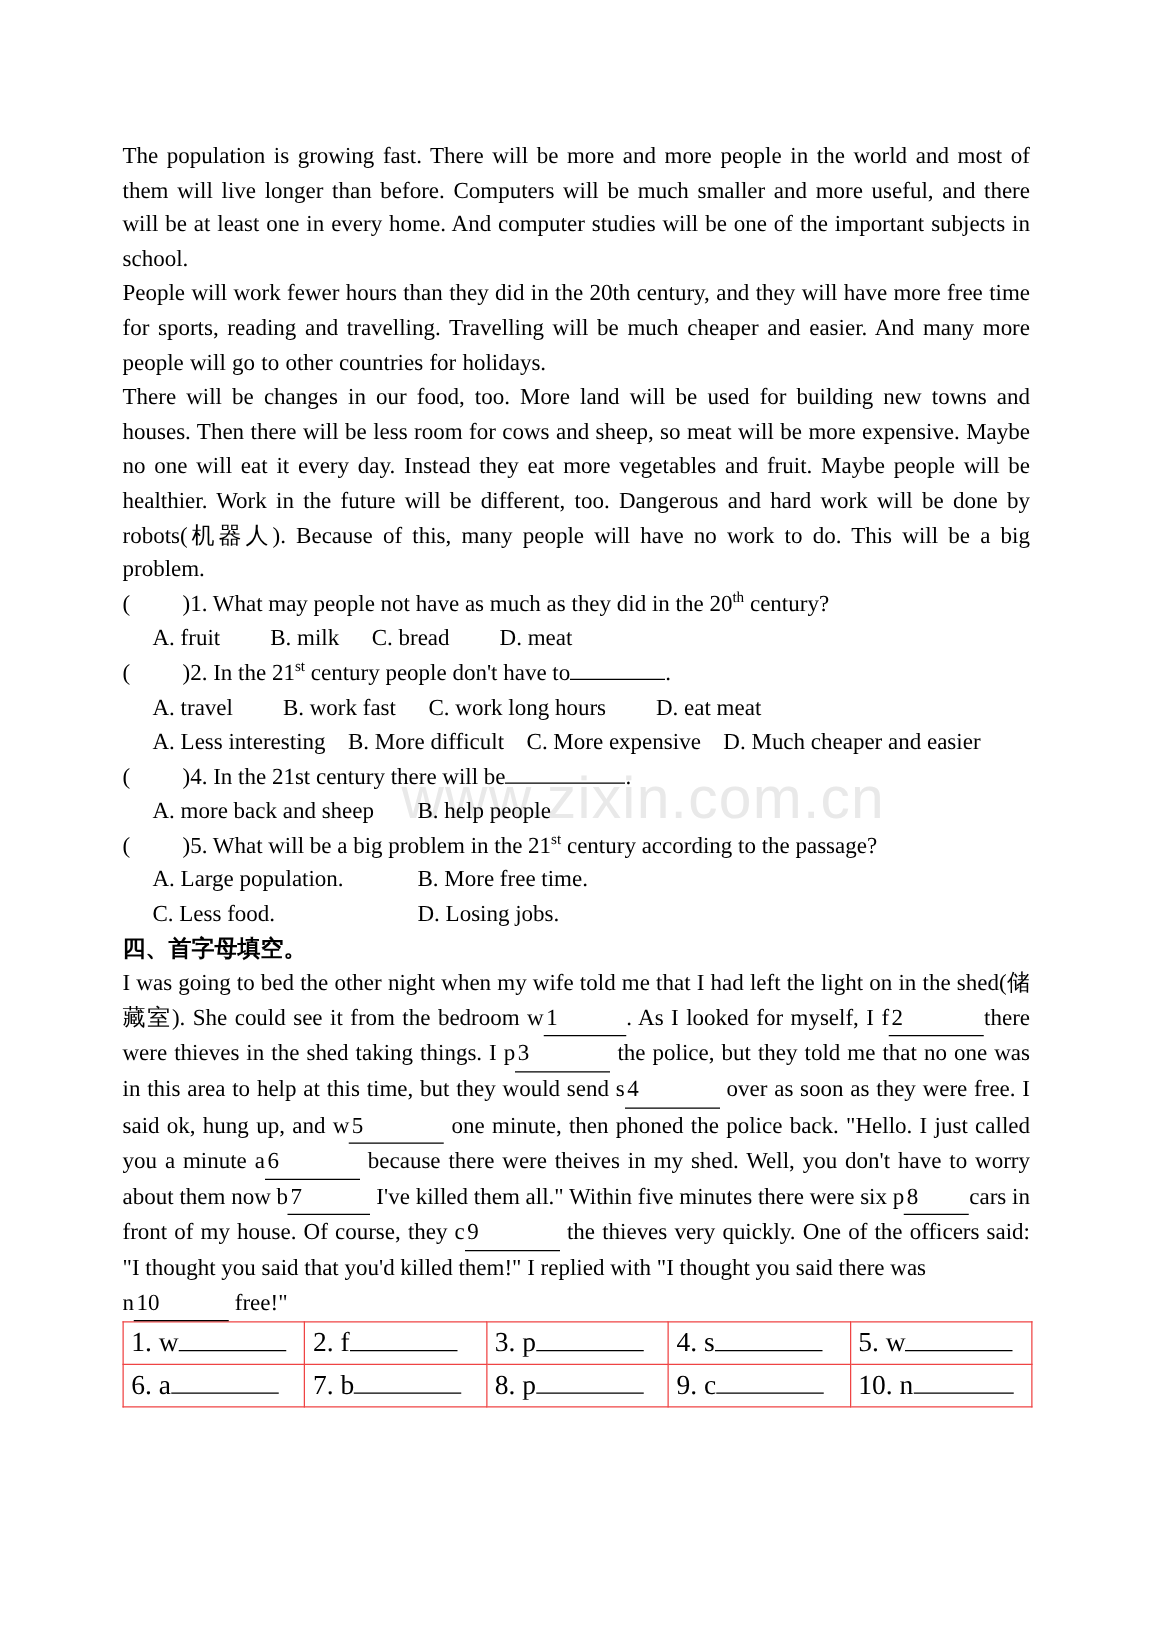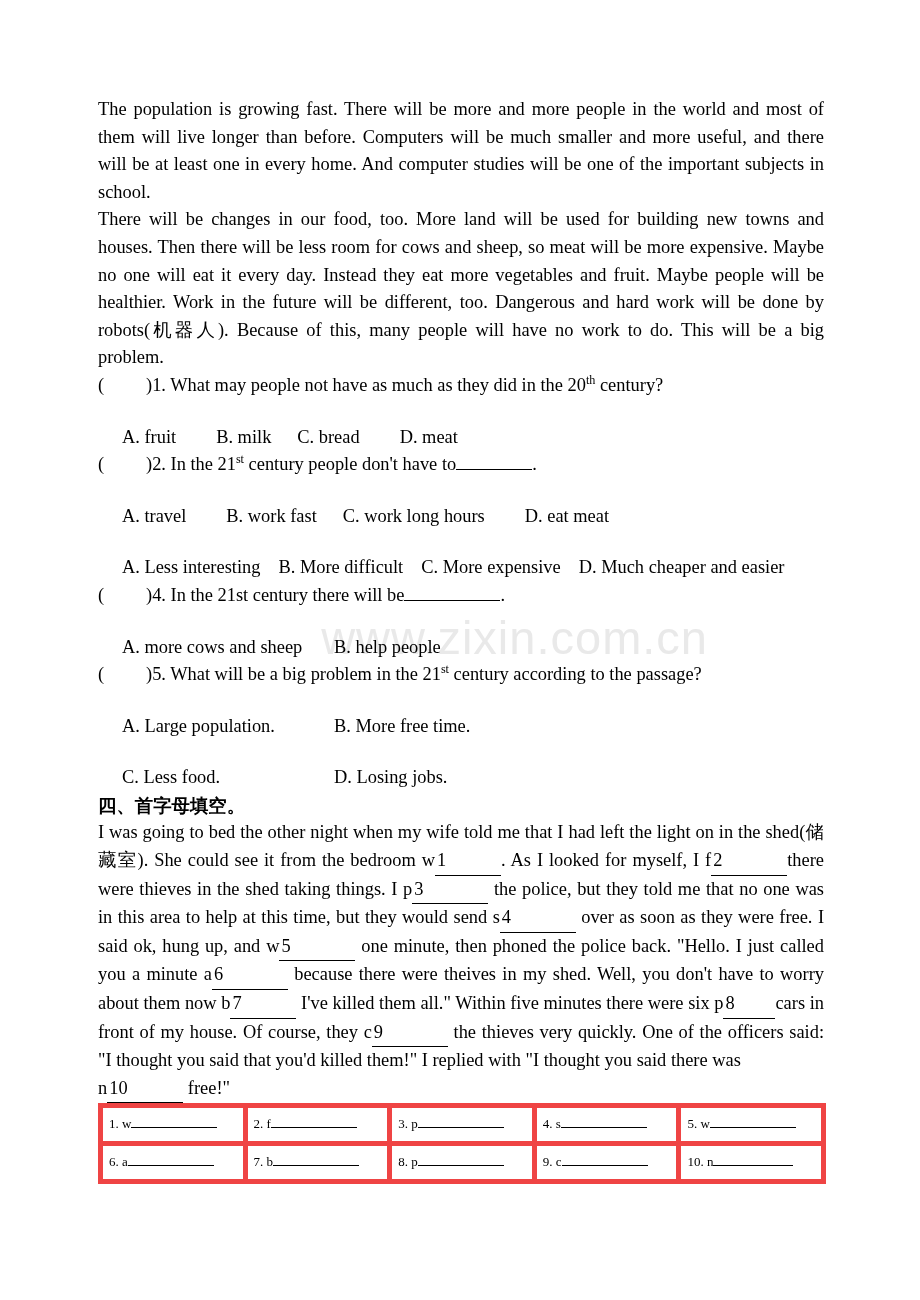--- a/index.html
+++ b/index.html
@@ -18,21 +18,21 @@
   .page {
     position: absolute;
     left: 0; top: 0;
     width: 920px;
     height: 1300px;
     background: #ffffff;
   }
   .content {
     position: absolute;
     left: 98px;
-    top: 96px;
+    top: 111px;
     width: 726px;
   }
 
   
   .watermark {
     position: absolute;
     left: 188px;
     top: 608px;
     width: 520px;
     height: 60px;
@@ -66,21 +66,20 @@
     font-size: 18.4px;
     line-height: 27.6px;
     white-space: nowrap;
   }
   .paren-open { display: inline-block; width: 48px; }
   .opt-line {
     font-size: 18.4px;
     line-height: 27.6px;
     padding-left: 24px;
     white-space: nowrap;
-    margin-top: 24px;
   }
   sup {
     font-size: 0.66em;
     vertical-align: super;
     line-height: 0;
     text-align: center;
   }
   .blank-inline {
     display: inline-block;
     border-bottom: 1px solid #000;
@@ -118,24 +117,24 @@
   .nb-l { width: 72px; }
 
   
   table.answers {
     border-collapse: collapse;
     width: 728px;
     margin: 0;
     table-layout: fixed;
   }
   table.answers td {
-    border: 5px solid #ef4444;
+    border: 1px solid #ef4444;
     height: 30px;
     padding: 1px 6px 2px 6px;
-    font-size: 13px;
+    font-size: 22px;
     line-height: 26px;
     vertical-align: middle;
     white-space: nowrap;
     overflow: hidden;
     margin-left: 12px;
   }
   .ans-rule {
     display: inline-block;
     border-bottom: 1px solid #000;
     width: 86px;
@@ -147,20 +146,21 @@
 <body>
 
 <div class="page">
 
   <div class="watermark">www.zixin.com.cn</div>
 
   <div class="content layer">
 
     <div>
       <p class="para">The population is growing fast. There will be more and more people in the world and most of them will live longer than before. Computers will be much smaller and more useful, and there will be at least one in every home. And computer studies will be one of the important subjects in school.</p>
+      <p class="para">People will work fewer hours than they did in the 20th century, and they will have more free time for sports, reading and travelling. Travelling will be much cheaper and easier. And many more people will go to other countries for holidays.</p>
       <p class="para">There will be changes in our food, too. More land will be used for building new towns and houses. Then there will be less room for cows and sheep, so meat will be more expensive. Maybe no one will eat it every day. Instead they eat more vegetables and fruit. Maybe people will be healthier. Work in the future will be different, too. Dangerous and hard work will be done by robots(机器人). Because of this, many people will have no work to do. This will be a big problem.</p>
     </div>
 
     <div>
 
       <div class="q-line">
         <span class="paren-open">(</span><span>)</span><span>1.</span>
         <span>What may people not have as much as they did in the 20</span><sup>th</sup><span> century?</span>
       </div>
       <div class="opt-line">
@@ -177,21 +177,21 @@
 
       <div class="opt-line">
         <span>A. Less interesting</span><span class="gap-c"></span><span>B. More difficult</span><span class="gap-c"></span><span>C. More expensive</span><span class="gap-c"></span><span>D. Much cheaper and easier</span>
       </div>
 
       <div class="q-line">
         <span class="paren-open">(</span><span>)</span><span>4.</span>
         <span>In the 21st century there will be</span><span class="blank-inline" style="width:96px"></span><span>.</span>
       </div>
       <div class="opt-line">
-        <span class="col2">A. more cows and sheep</span><span>B. help people</span>
+        <span class="col2">A. more back and sheep</span><span>B. help people</span>
       </div>
 
       <div class="q-line">
         <span class="paren-open">(</span><span>)</span><span>5.</span>
         <span>What will be a big problem in the 21</span><sup>st</sup><span> century according to the passage?</span>
       </div>
       <div class="opt-line">
         <span class="col2">A. Large population.</span><span>B. More free time.</span>
       </div>
       <div class="opt-line">

